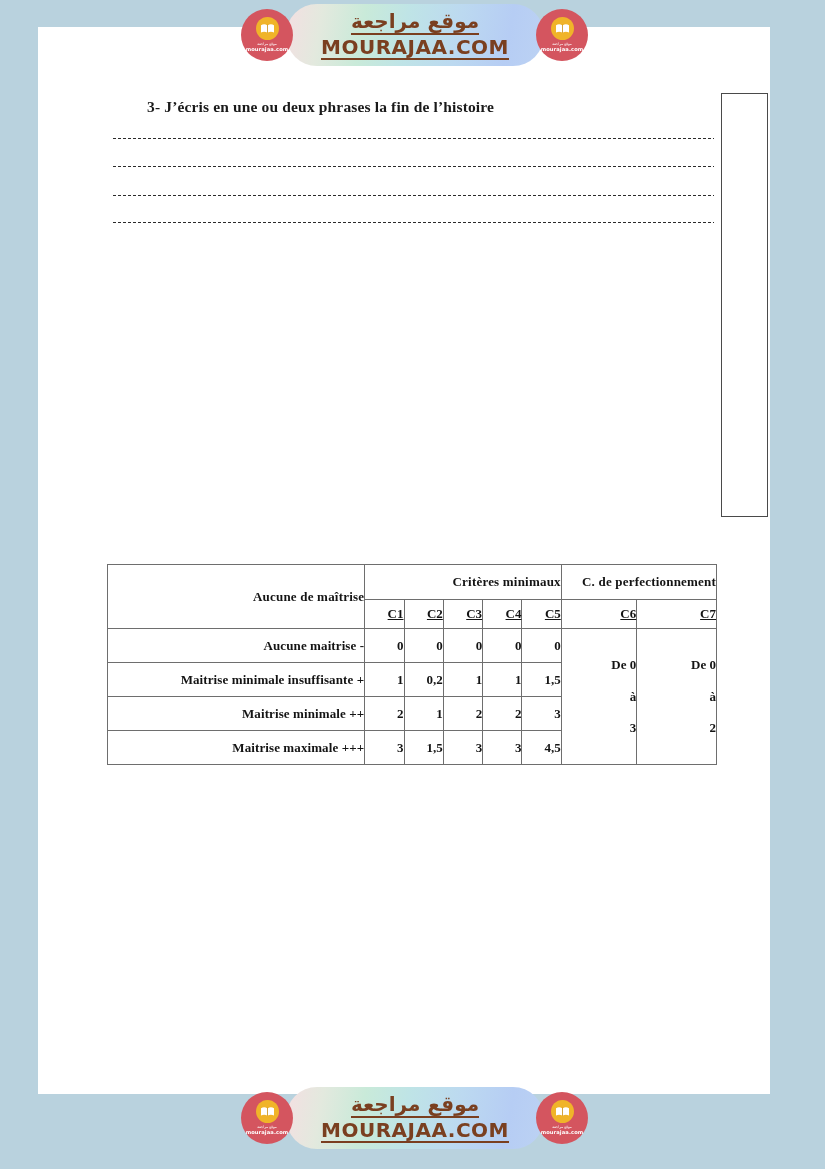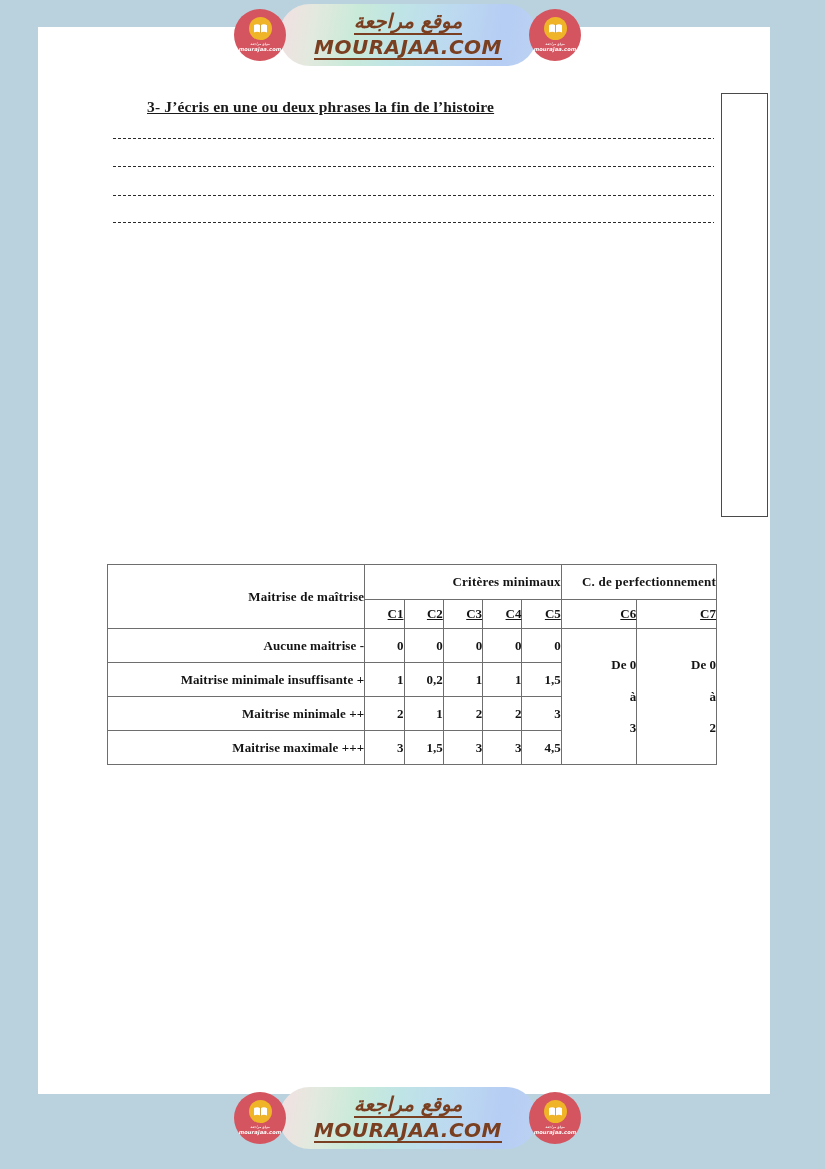--- a/index.html
+++ b/index.html
@@ -21,26 +21,25 @@
     left: 38px;
     top: 27px;
     width: 732px;
     height: 1067px;
     background: #ffffff;
   }
 
   
   .watermark {
     position: absolute;
-    left: 231px;
+    left: 238px;
     width: 355px;
     height: 68px;
     z-index: 40;
     pointer-events: none;
-    font-style: italic;
   }
   .watermark.top { top: 1px; }
   .watermark.bottom { top: 1084px; }
 
   .wm-pill {
     position: absolute;
     left: 48px;
     top: 3px;
     width: 258px;
     height: 62px;
@@ -133,21 +132,20 @@
   
   .exercise-heading {
     position: absolute;
     left: 147px;
     top: 98px;
     font-size: 15.5px;
     font-weight: bold;
     color: #1a1a1a;
     letter-spacing: 0.15px;
     white-space: nowrap;
-    text-decoration: underline;
   }
 
   
   .dotted-line {
     position: absolute;
     left: 112px;
     width: 602px;
     height: 3px;
     background-image: radial-gradient(#2b2b2b 45%, transparent 46%);
     background-size: 5px 3px;
@@ -257,21 +255,21 @@
       <col class="col-c">
         <col class="col-c">
         <col class="col-c">
         <col class="col-c">
         <col class="col-c">
       <col class="col-c6">
         <col class="col-c7">
     </colgroup>
     <thead>
       <tr>
-        <th class="lvl-head" rowspan="2">Maitrise de maîtrise</th>
+        <th class="lvl-head" rowspan="2">Aucune de maîtrise</th>
         <th class="span-head" colspan="5">Critères minimaux</th>
         <th class="span-head two-line" colspan="2">C. de perfectionnement</th>
       </tr>
       <tr>
         <th class="code-head">C1</th>
         <th class="code-head">C2</th>
         <th class="code-head">C3</th>
         <th class="code-head">C4</th>
         <th class="code-head">C5</th>
         <th class="code-head">C6</th>

